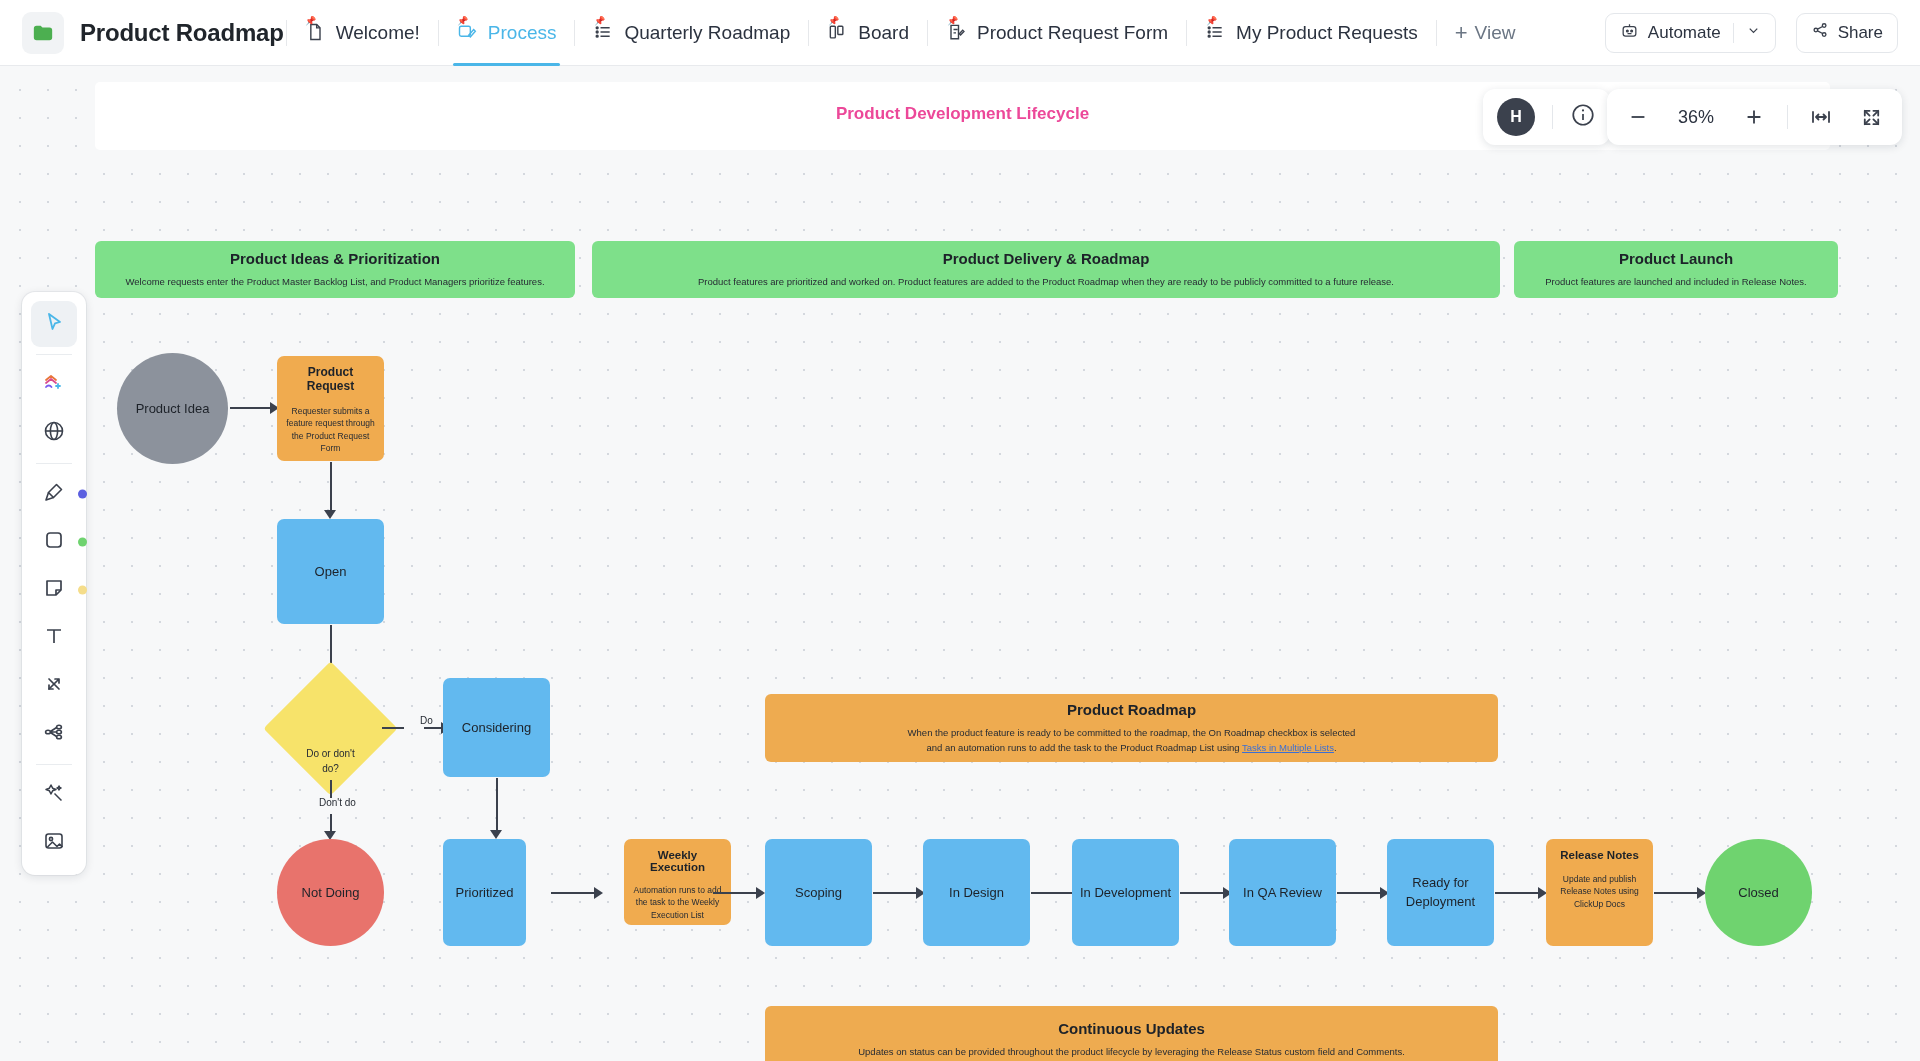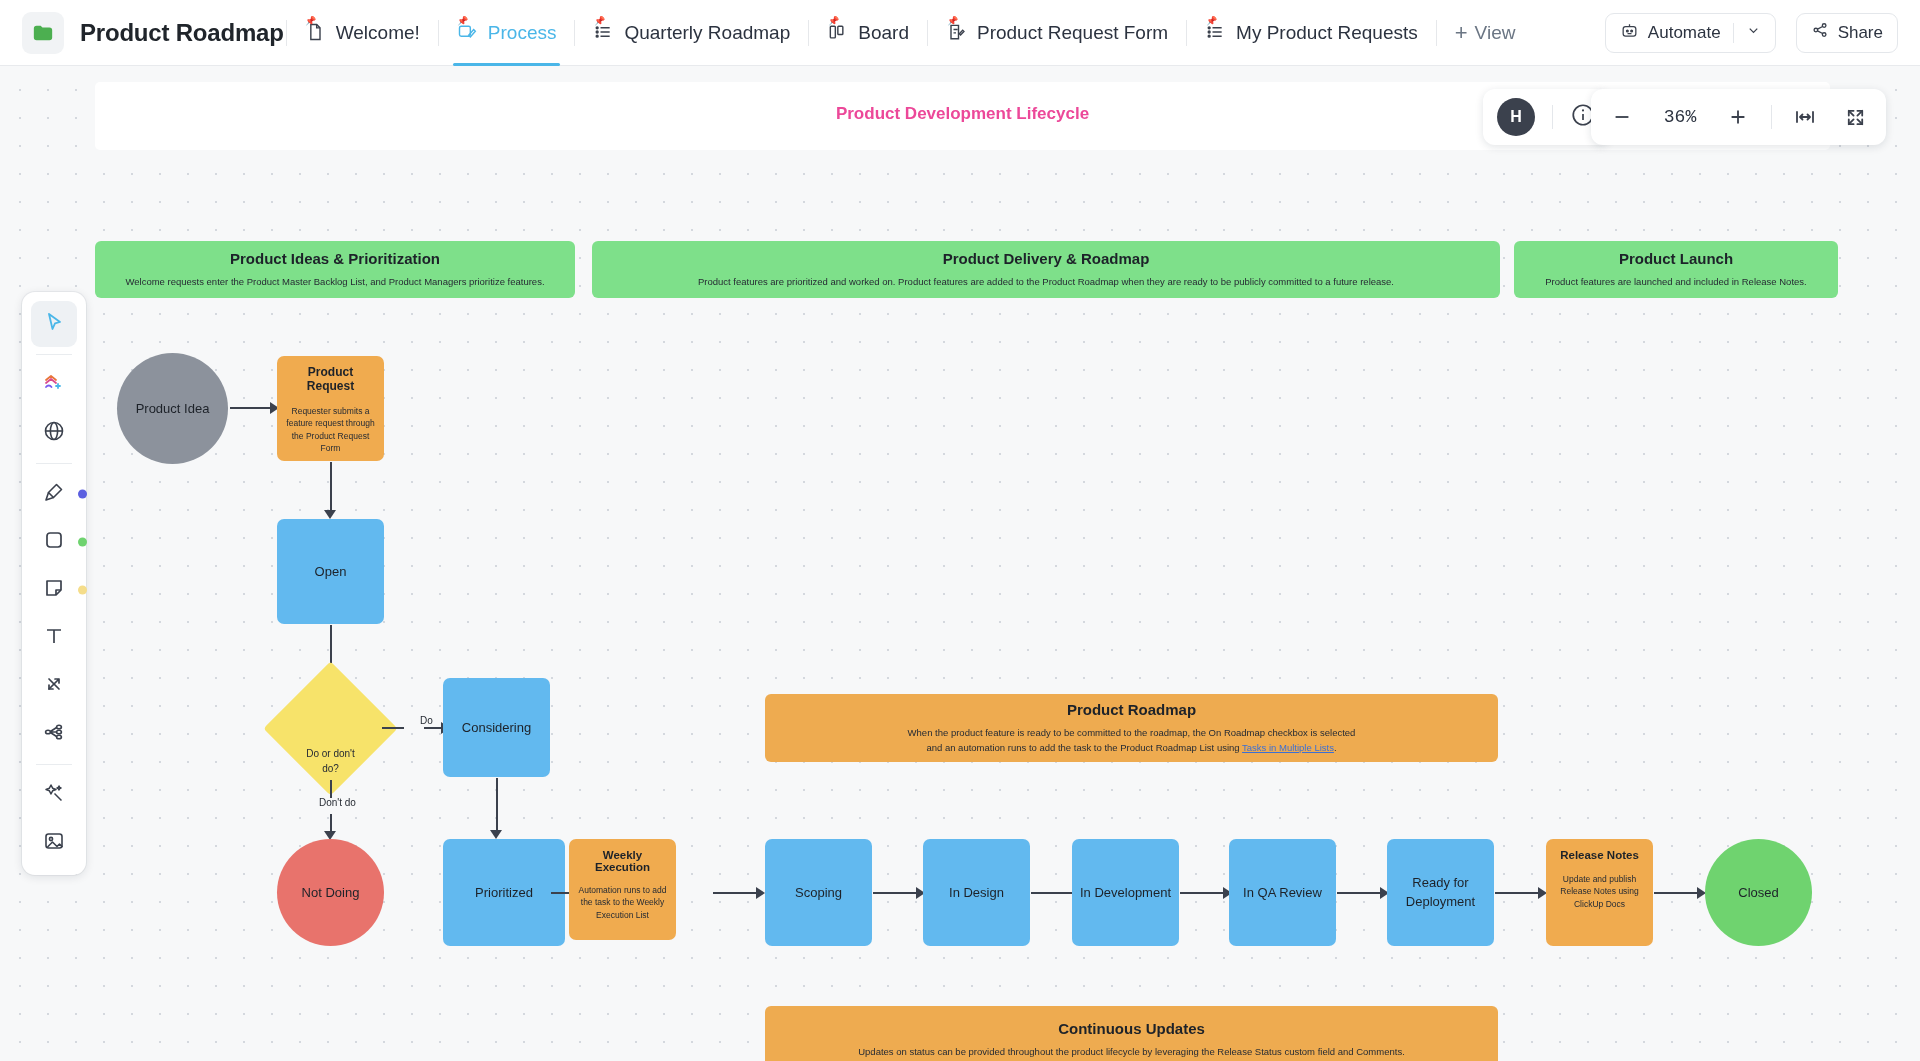--- a/index.html
+++ b/index.html
@@ -93,23 +93,23 @@
     position: absolute; right: 310px; top: 23px; height: 56px;
     background: #fff; border-radius: 12px; display: flex; align-items: center;
     padding: 0 14px; gap: 13px; box-shadow: 0 2px 9px rgba(20,30,50,.12);
   }
   .avatar {
     width: 38px; height: 38px; border-radius: 50%; background: #3b414d;
     color: #fff; font-size: 16px; font-weight: 600;
     display: flex; align-items: center; justify-content: center;
   }
   #zoom-box {
-    position: absolute; right: 34px; top: 23px; height: 56px;
+    position: absolute; right: 18px; top: 23px; height: 56px;
     background: #fff; border-radius: 12px; display: flex; align-items: center;
-    padding: 0 10px; gap: 8px; box-shadow: 0 2px 9px rgba(20,30,50,.12); font-family: Liberation Mono, monospace;
+    padding: 0 10px; gap: 8px; box-shadow: 0 2px 9px rgba(20,30,50,.12);
   }
   .zbtn {
     width: 42px; height: 42px; border-radius: 8px; display: flex;
     align-items: center; justify-content: center; cursor: pointer; color: #3b414d;
   }
   #zoom-level {
     min-width: 58px; text-align: center; font-size: 18px; color: #2c3340; cursor: pointer;
   }
   .vdiv { width: 1px; height: 24px; background: #e4e7eb; margin: 0 4px; }
 
@@ -464,27 +464,27 @@
     <div class="node rect" style="left:443px; top:612px; width:107px; height:99px; background:#62b9ef;">
       <div class="ttl" style="font-size:13px; font-weight:400;">Considering</div>
     </div>
     <div class="edge edge-v" style="left:496px; top:712px; height:57px;"></div>
     <div class="arrow arrow-d" style="left:490px; top:764px;"></div>
 
     <div class="node circ" style="left:277px; top:773px; width:107px; height:107px; background:#e8736c;">
       <div class="ttl" style="font-size:13px; font-weight:400;">Not Doing</div>
     </div>
 
-    <div class="node rect" style="left:443px; top:773px; width:122px; height:107px; background:#62b9ef;">
+    <div class="node rect" style="left:443px; top:773px; width:83px; height:107px; background:#62b9ef;">
       <div class="ttl" style="font-size:13px; font-weight:400;">Prioritized</div>
     </div>
     <div class="edge edge-h" style="left:551px; top:826px; width:45px;"></div>
     <div class="arrow arrow-r" style="left:594px; top:821px;"></div>
 
-    <div class="node rect" style="left:569px; top:773px; width:107px; height:101px; background:#f0ab4f; padding:10px 7px; justify-content:flex-start;">
+    <div class="node rect" style="left:624px; top:773px; width:107px; height:86px; background:#f0ab4f; padding:10px 7px; justify-content:flex-start;">
       <div class="ttl" style="font-size:11.5px;">Weekly Execution</div>
       <div class="sub" style="font-size:8.5px; margin-top:11px;">Automation runs to add the task to the Weekly Execution List</div>
     </div>
     <div class="edge edge-h" style="left:713px; top:826px; width:45px;"></div>
     <div class="arrow arrow-r" style="left:756px; top:821px;"></div>
 
     <div class="node rect" style="left:765px; top:773px; width:107px; height:107px; background:#62b9ef;">
       <div class="ttl" style="font-size:13px; font-weight:400;">Scoping</div>
     </div>
     <div class="edge edge-h" style="left:873px; top:826px; width:45px;"></div>

